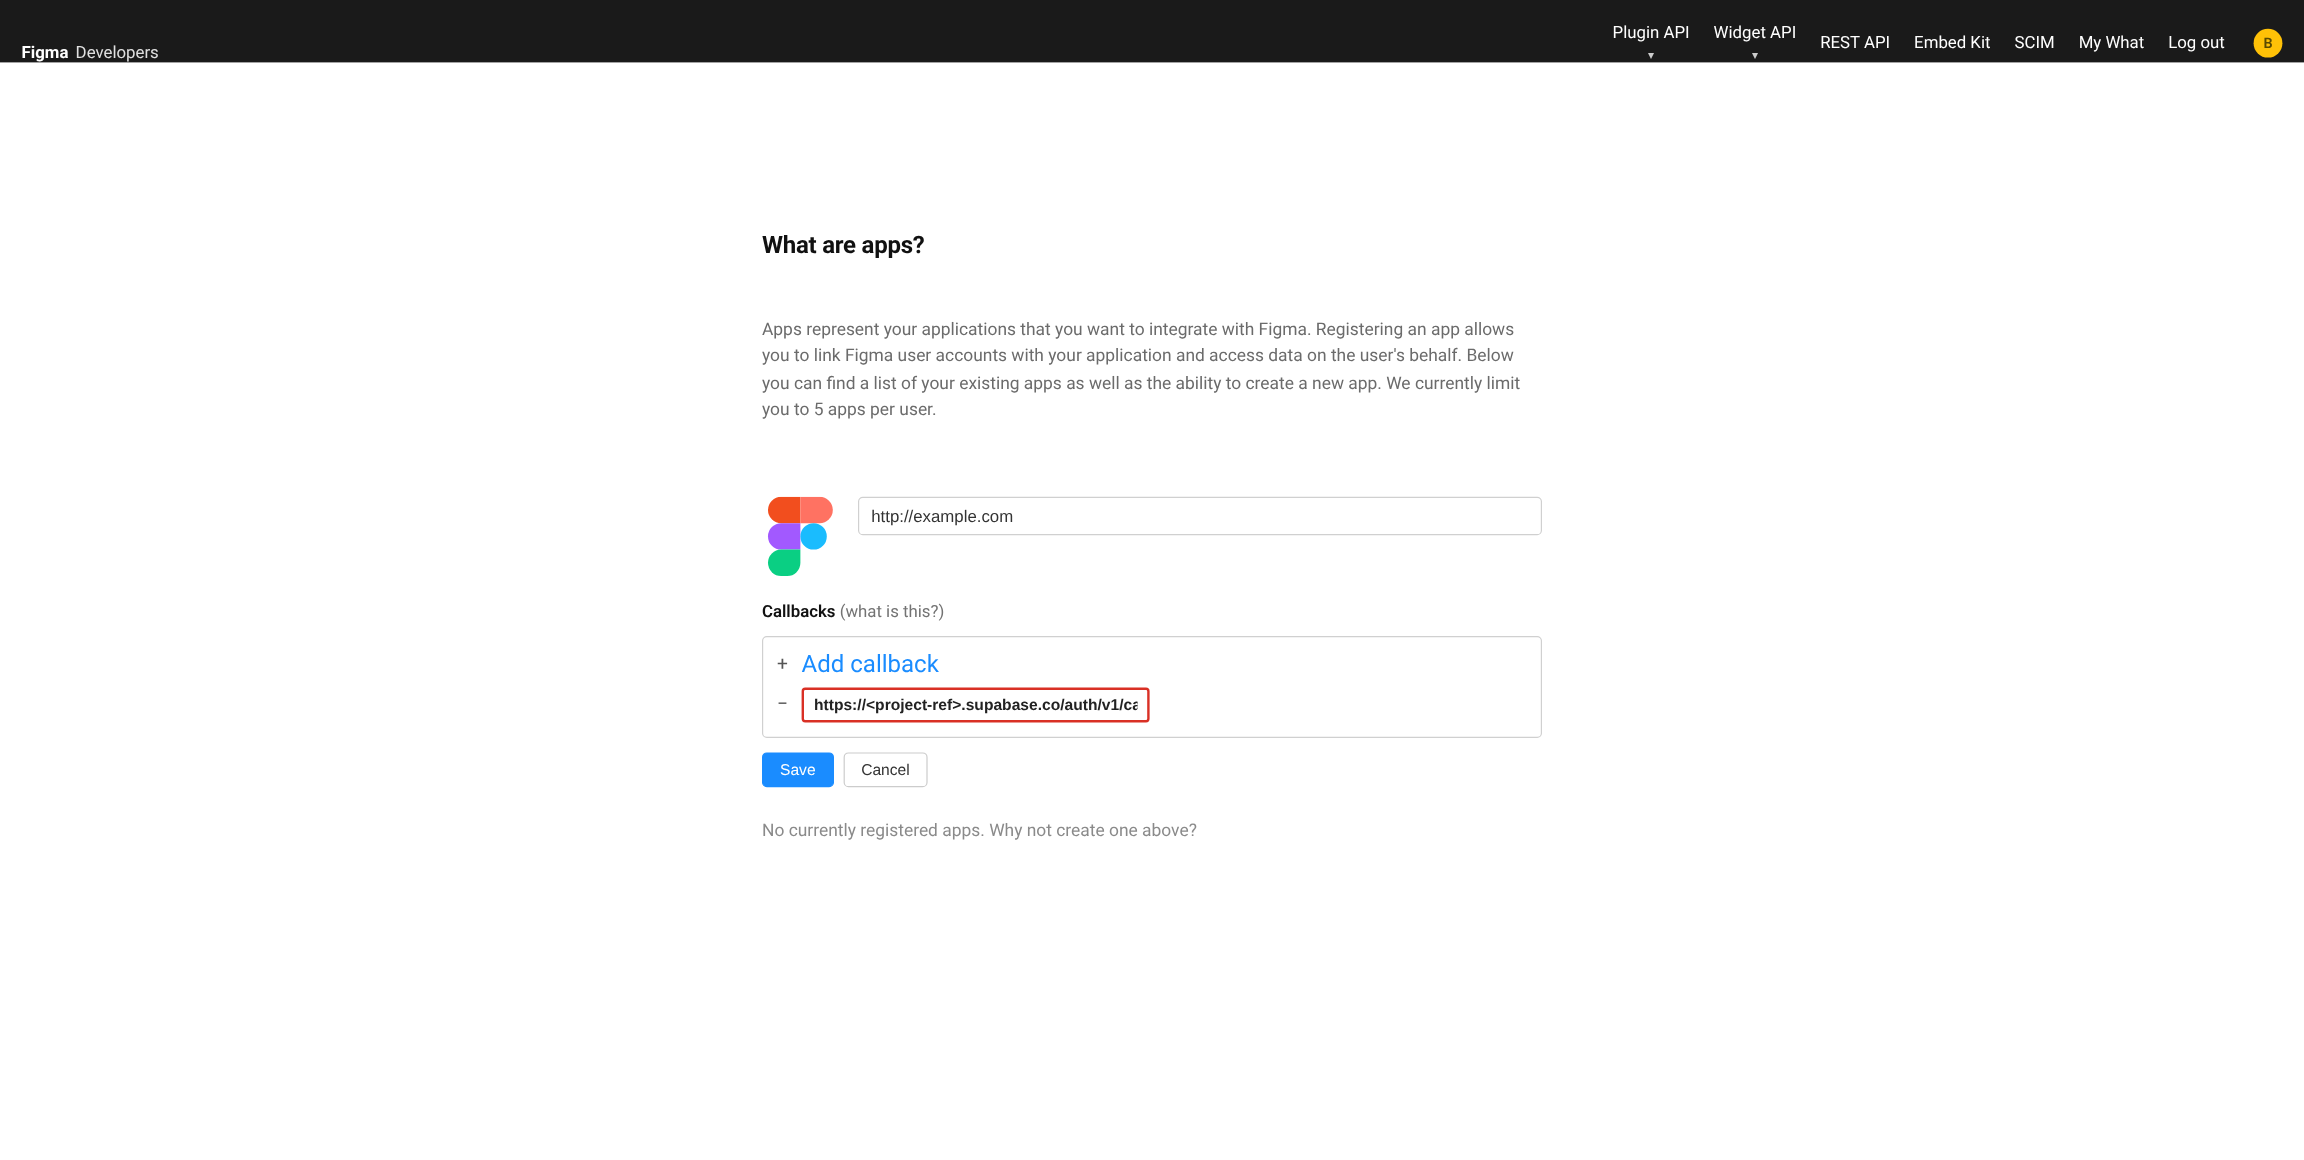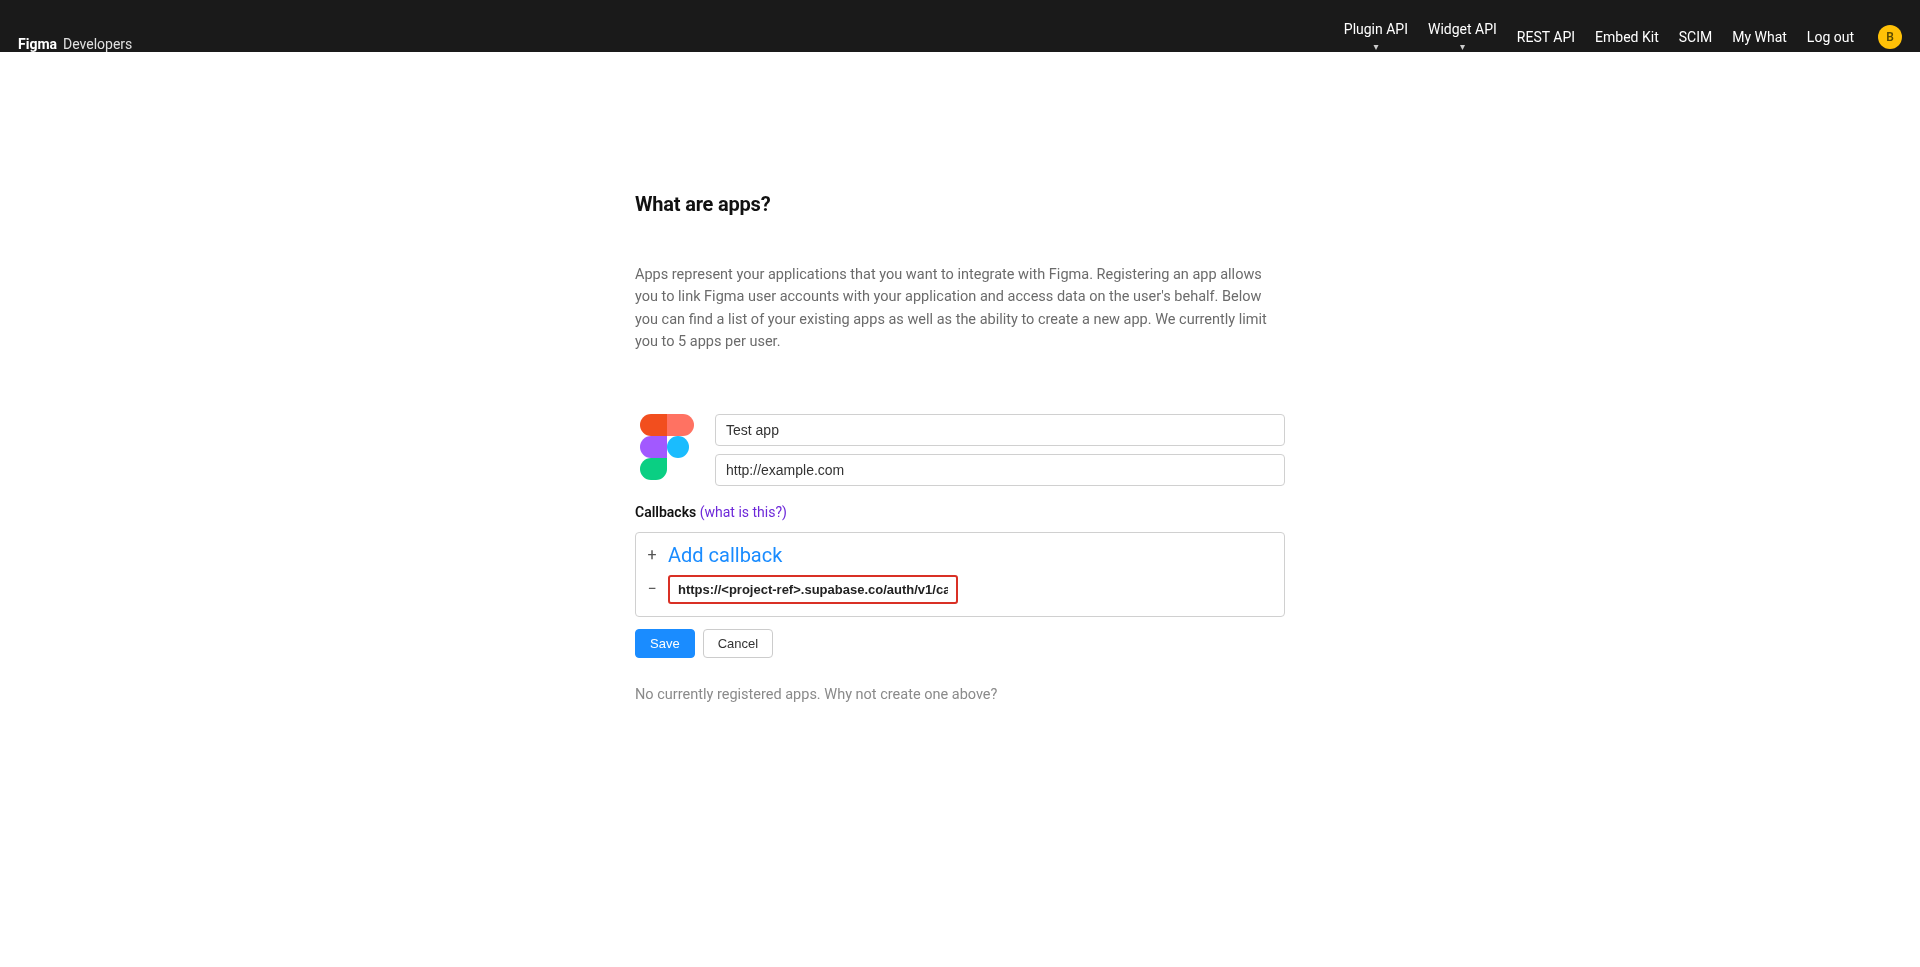--- a/index.html
+++ b/index.html
@@ -20,21 +20,21 @@
   .lead { color:#6b6b6b; line-height:1.55; font-size:14.5px; margin-bottom:60px; }
   h3 { font-size:18px; font-weight:700; margin-bottom:40px; color:#111; }
 
   .app-row { display:flex; gap:16px; margin-bottom:18px; }
   .logo { width:64px; flex-shrink:0; }
   .inputs { flex:1; display:flex; flex-direction:column; gap:8px; }
   .text-input { width:100%; border:1px solid #d0d0d0; border-radius:4px; padding:7px 10px; font-size:14px; color:#333; }
 
   .label-row { font-size:14px; margin-bottom:12px; }
   .label-row .label { font-weight:600; color:#111; }
-  .label-row .link { color:#6d28d9; text-decoration:none; font-weight:400; }
+  .label-row .link { color:#737373; text-decoration:none; font-weight:400; }
 
   .callbacks-box { border:1px solid #d0d0d0; border-radius:4px; padding:6px 8px 8px 8px; margin-bottom:12px; }
   .cb-row { display:flex; align-items:center; gap:8px; padding:4px 0; }
   .cb-icon { width:16px; text-align:center; font-size:16px; color:#555; line-height:1; }
   .add-link { color:#1a8cff; font-size:20px; text-decoration:none; }
   .cb-input { flex:1; border:2px solid #d93025; border-radius:3px; padding:5px 8px; font-size:13px; color:#222; font-weight:600; max-width:290px; }
 
   .btn-row { display:flex; gap:8px; margin-bottom:28px; }
   .btn { border-radius:4px; font-size:13px; padding:6px 14px; cursor:pointer; border:1px solid transparent; }
   .btn-primary { background:#1a8cff; color:#fff; border-color:#1a8cff; }
@@ -82,21 +82,20 @@
         <path d="M32 0 h16 a11 11 0 0 1 0 22 h-16 z" fill="#ff7262"></path>
 
         <path d="M16 22 h16 v22 h-16 a11 11 0 0 1 0 -22 z" fill="#a259ff"></path>
 
         <circle cx="43" cy="33" r="11" fill="#1abcfe"></circle>
 
         <path d="M16 44 h16 v11 a11 11 0 0 1 -11 11 h-5 a11 11 0 0 1 0 -22 z" fill="#0acf83"></path>
       </svg>
     </div>
     <div class="inputs">
-      <input type="text" class="text-input" value="Test app" style="">
       <input type="text" class="text-input" value="http://example.com" style="">
     </div>
   </div>
 
   <div class="label-row">
     <span class="label">Callbacks</span>
     <a href="#" class="link">(what is this?)</a>
   </div>
 
   <div class="callbacks-box">

